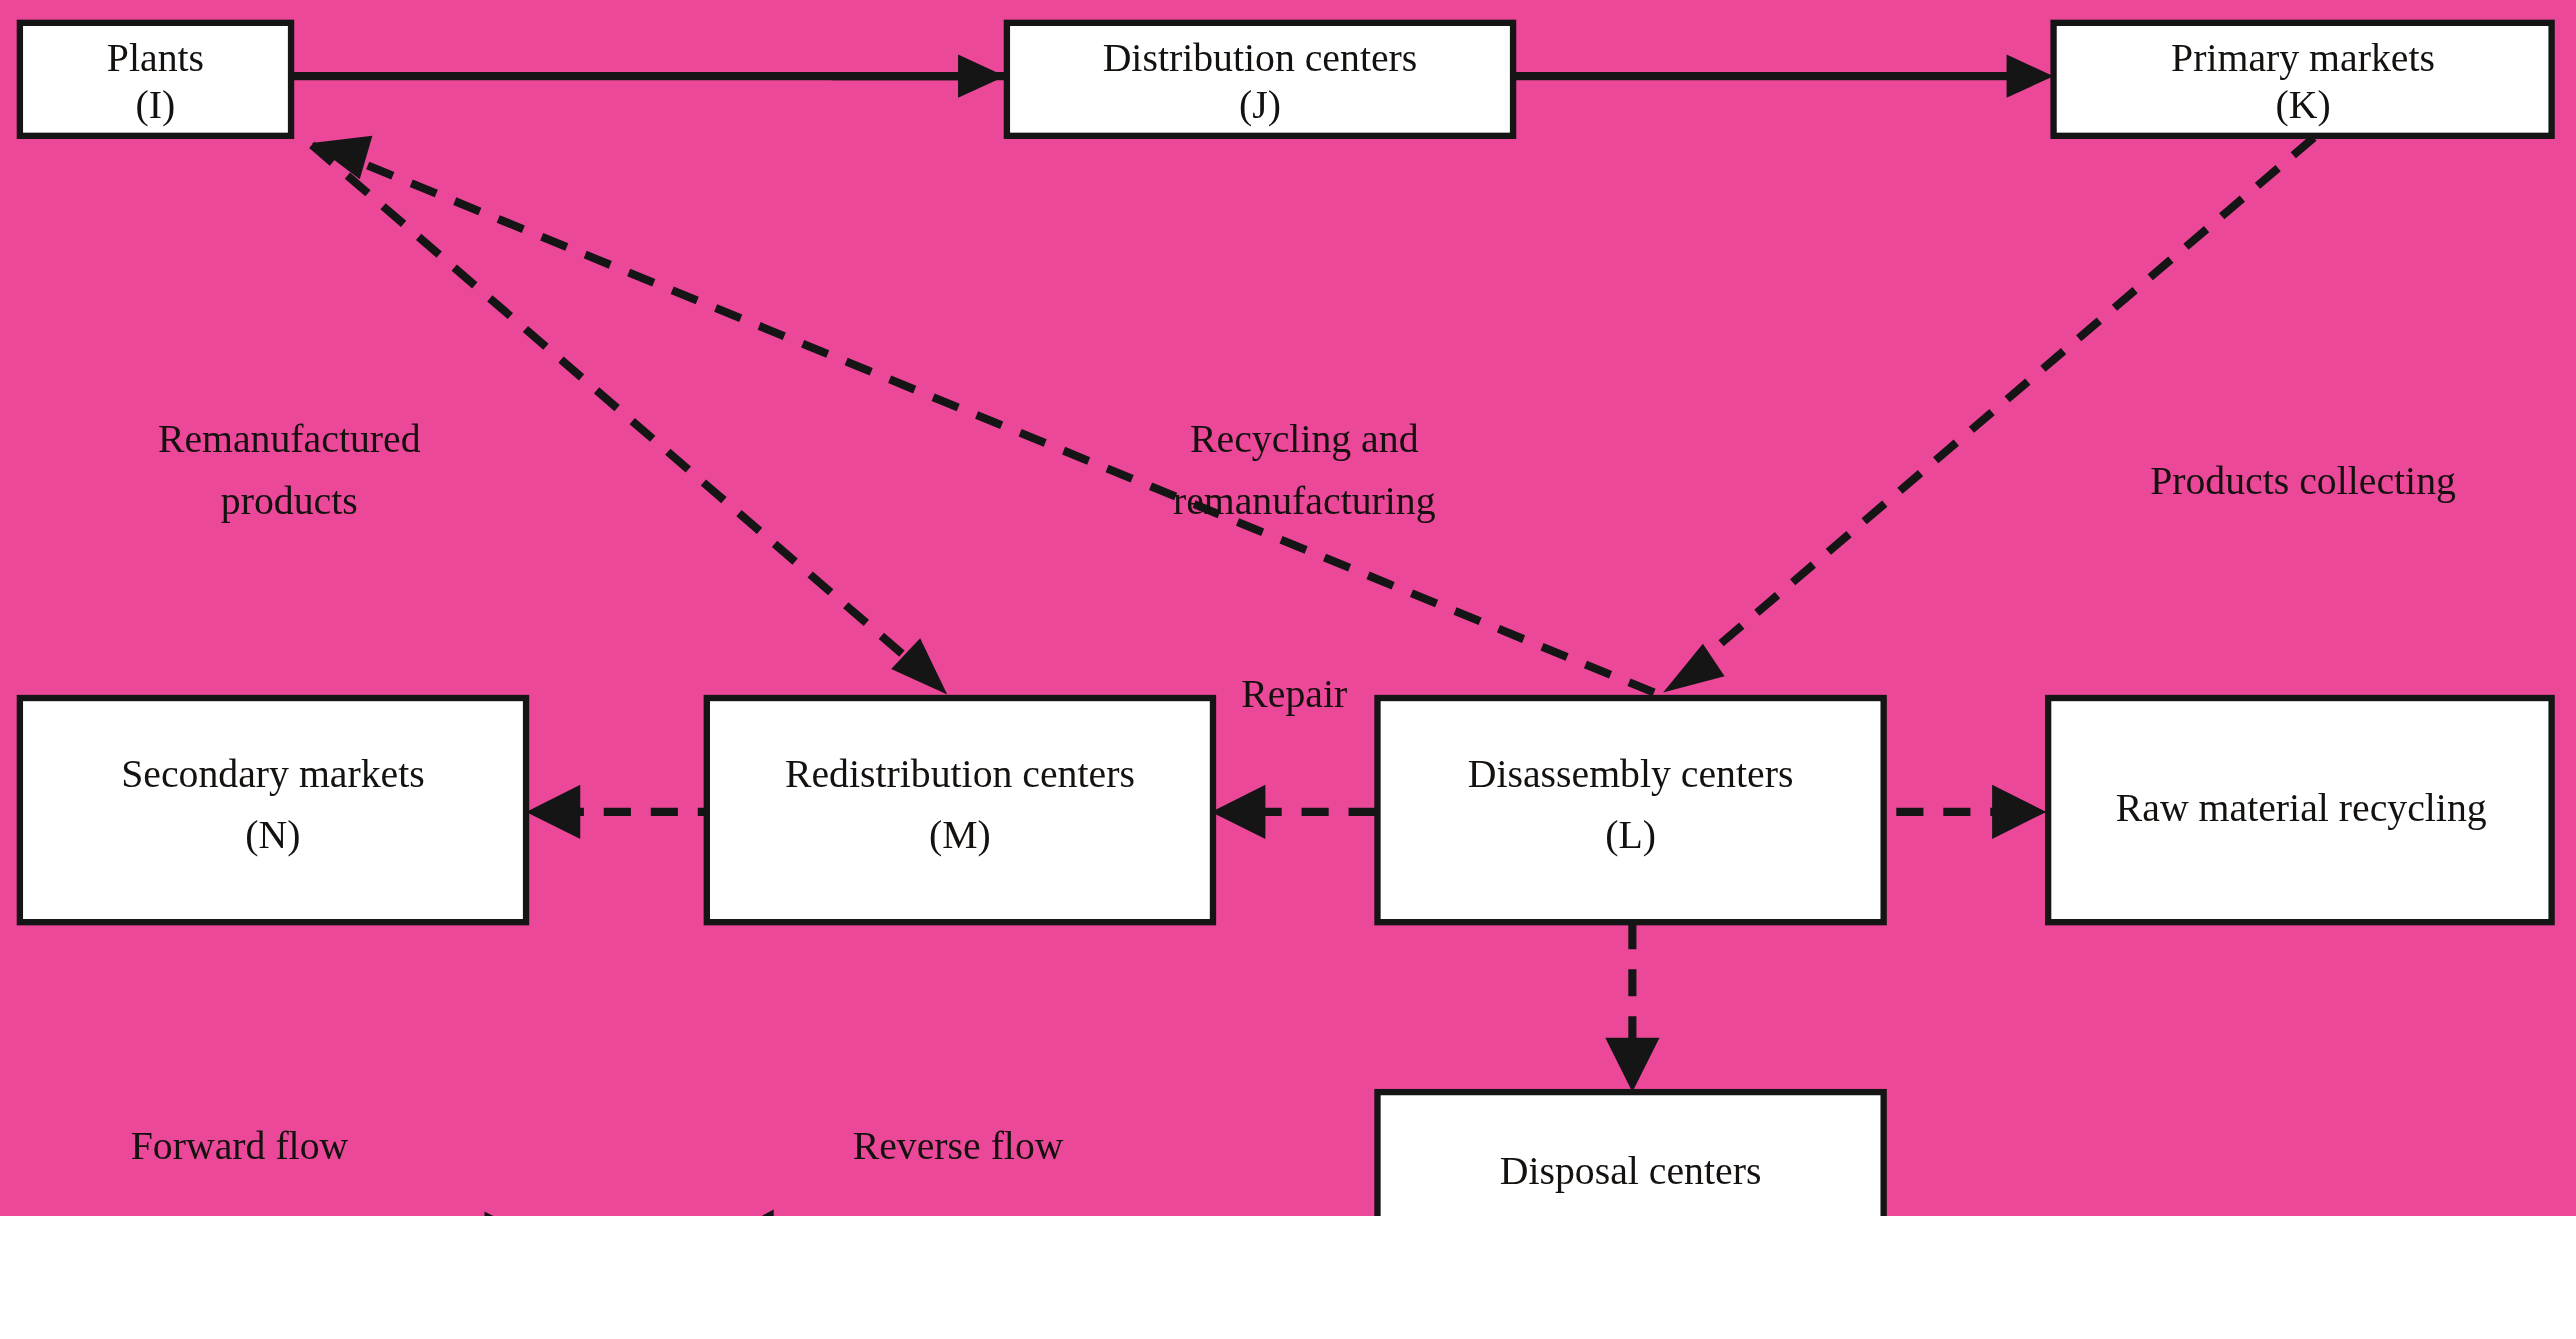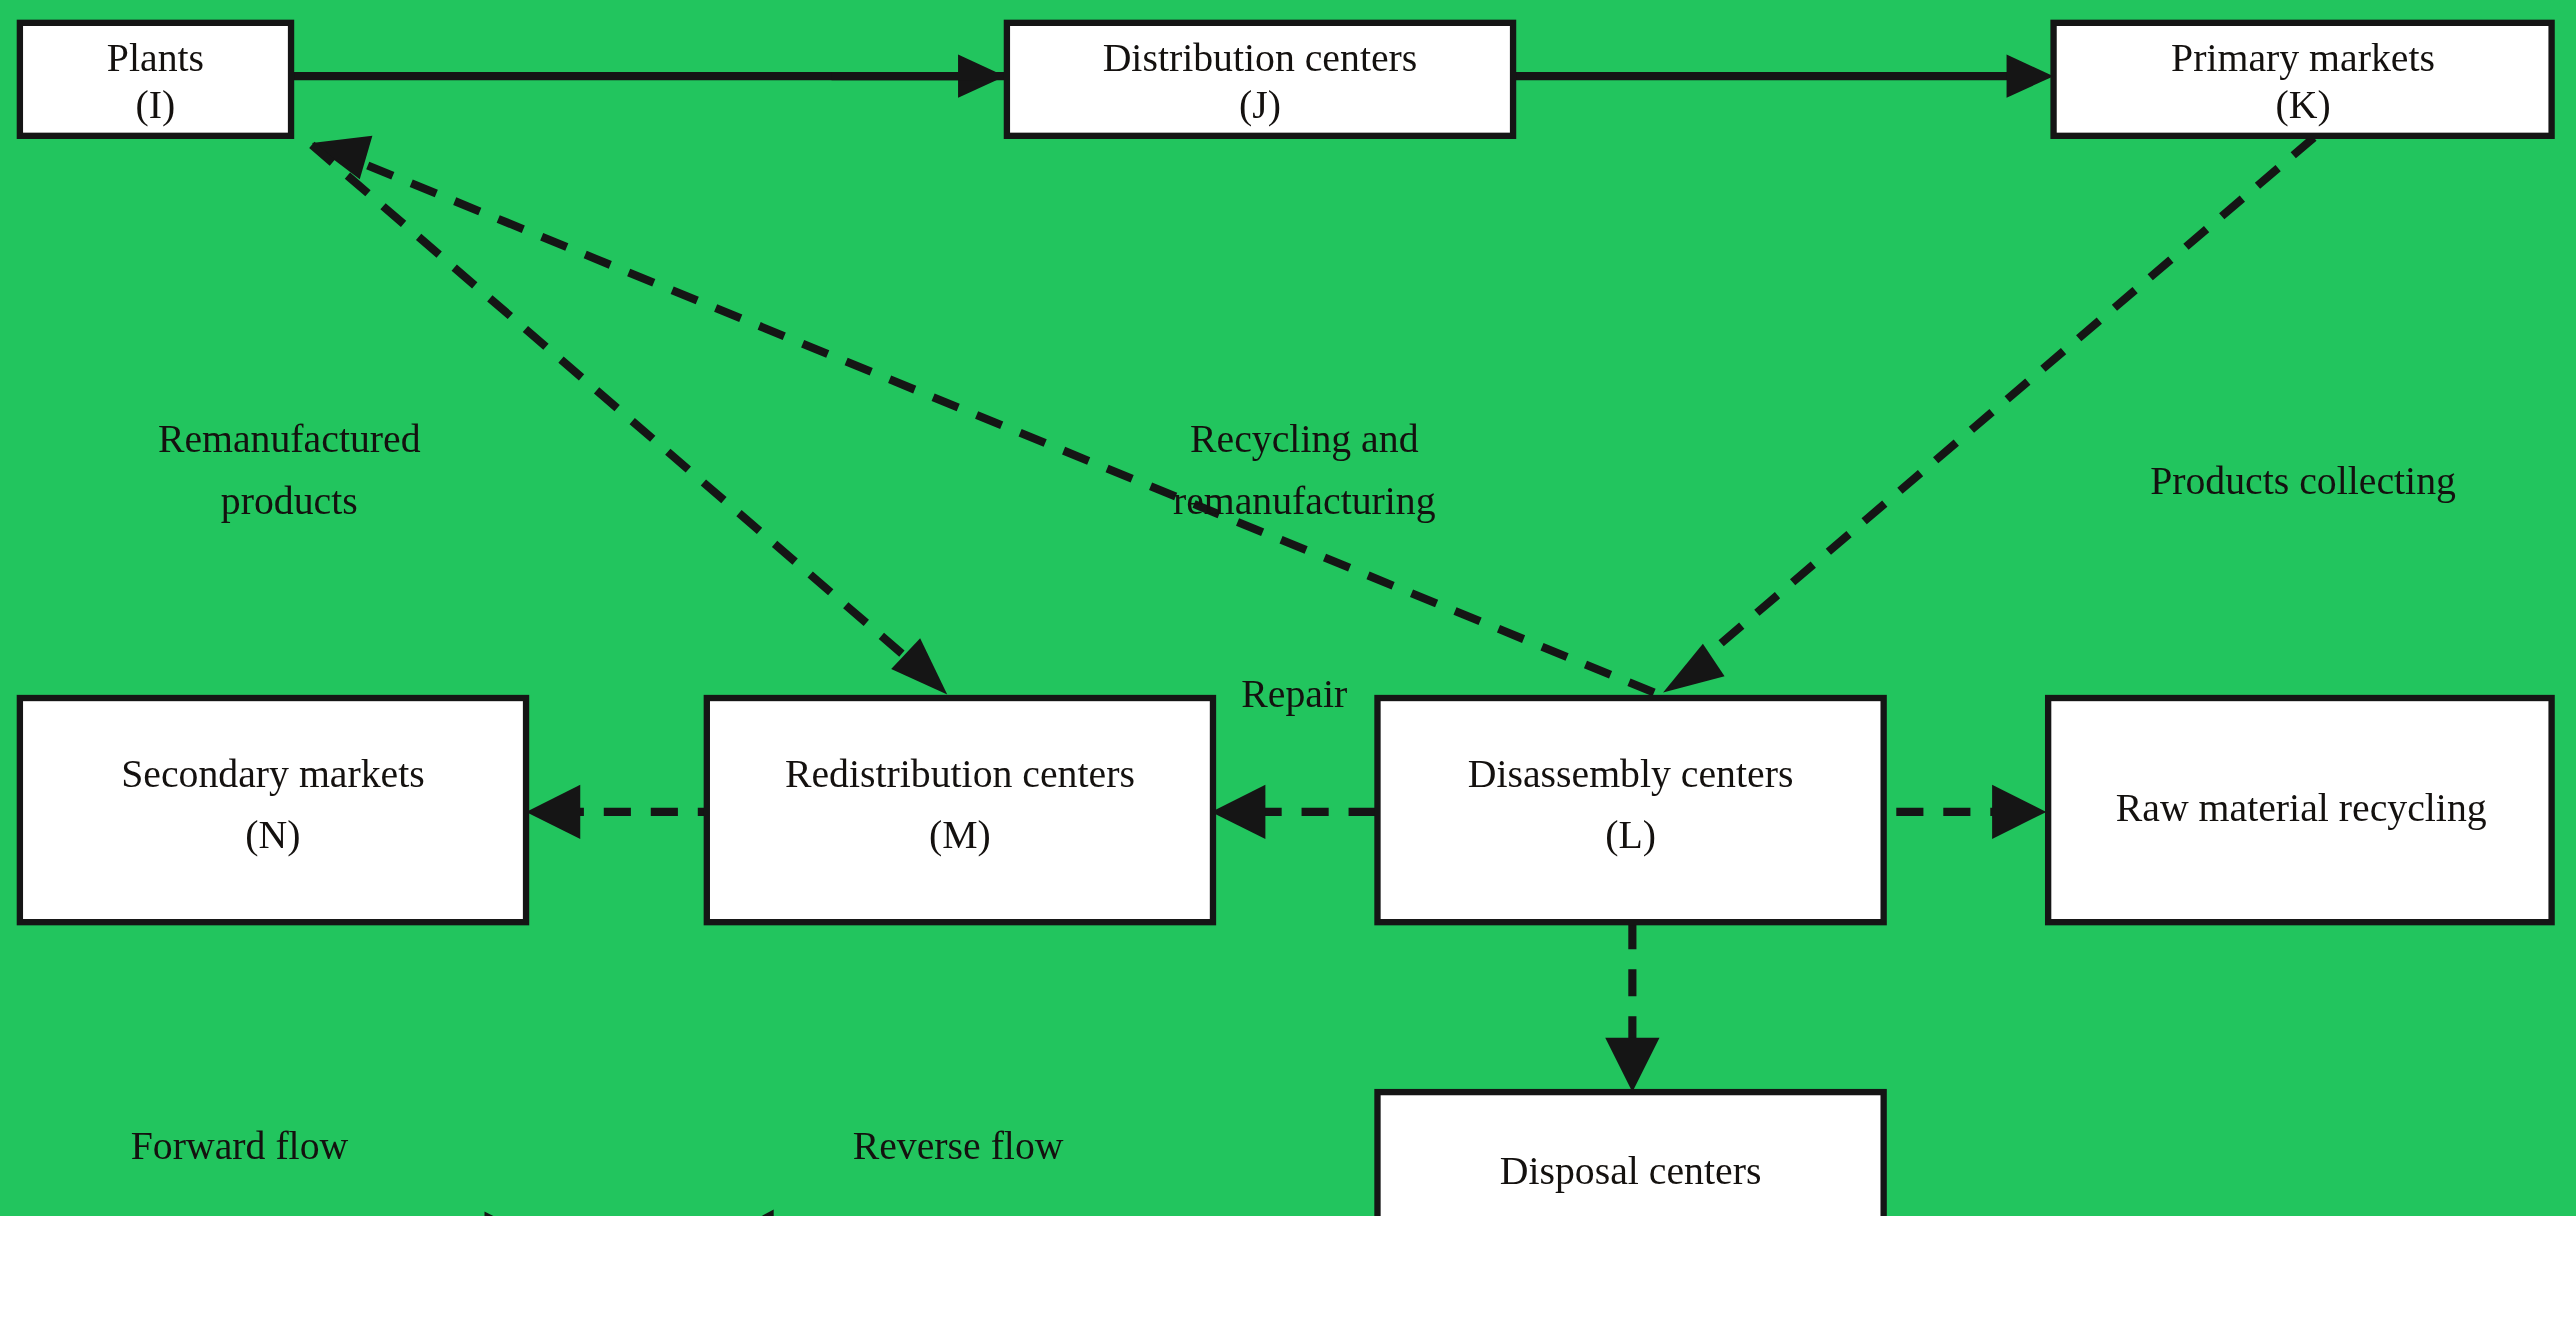--- a/index.html
+++ b/index.html
@@ -7,21 +7,21 @@
     padding: 0;
     background: #ffffff;
   }
   body {
     font-family: "Liberation Serif", "DejaVu Serif", serif;
   }
   #diagram-root {
     position: relative;
     width: 2576px;
     height: 1216px;
-    background: #22c55e;
+    background: #ec4899;
     overflow: hidden;
   }
   svg.canvas {
     position: absolute;
     inset: 0;
     width: 2576px;
     height: 1340px;
     display: block;
   }
   .node-rect {

